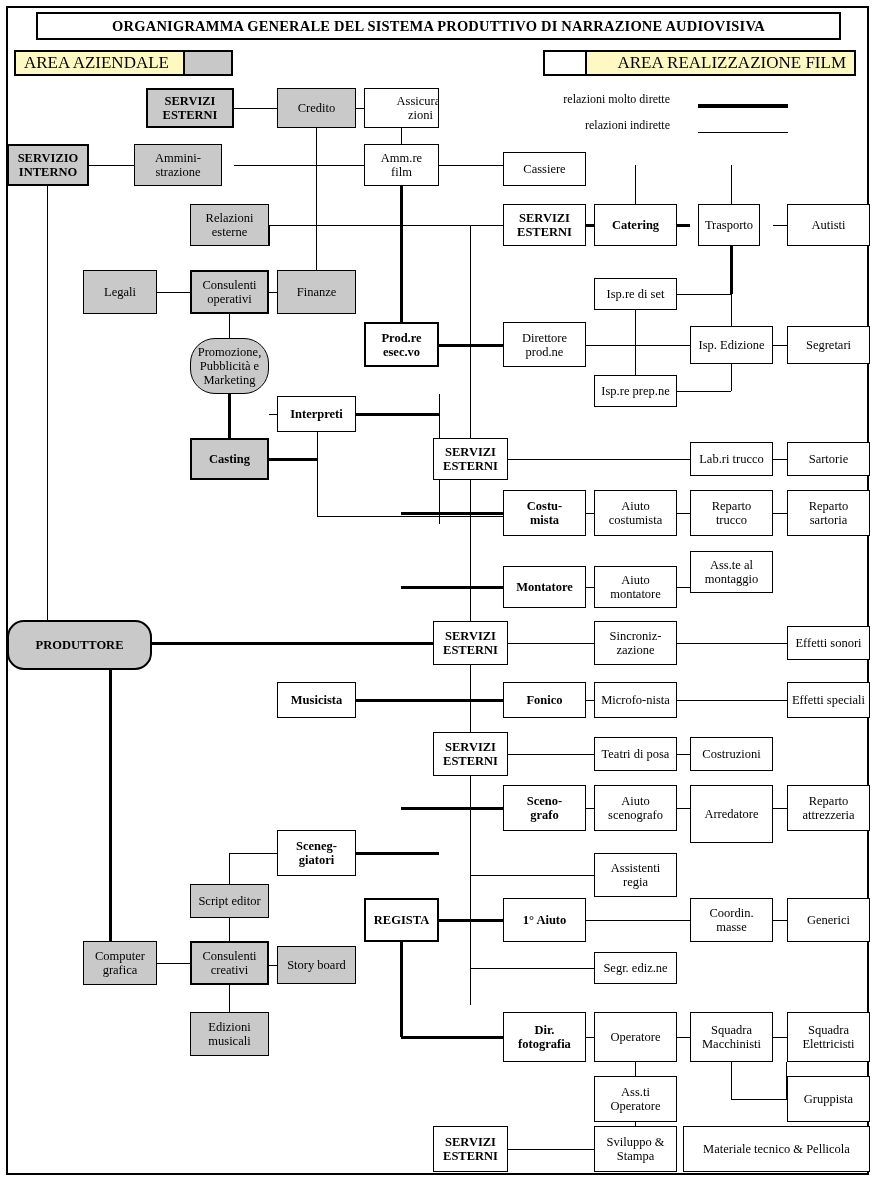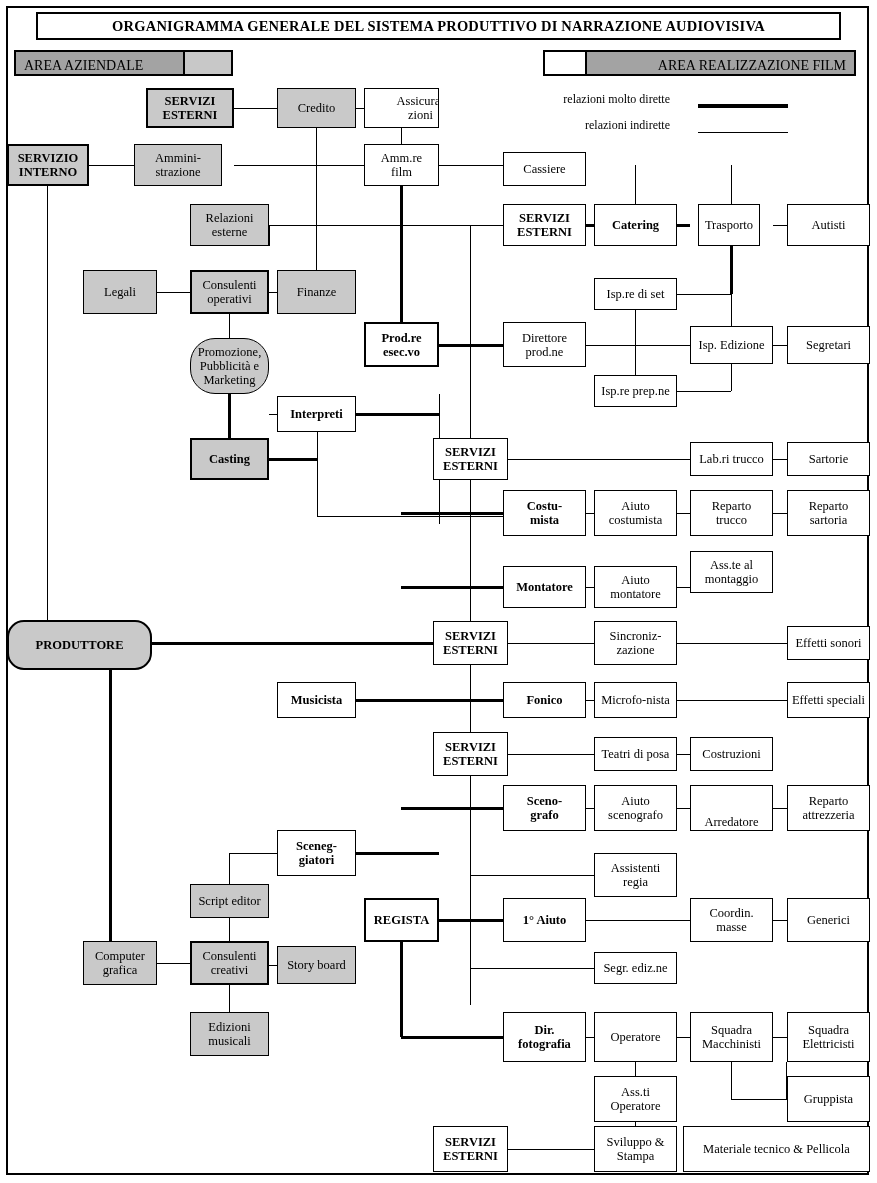--- a/index.html
+++ b/index.html
@@ -1,22 +1,22 @@
 <!DOCTYPE html>
 <html><head>
 <meta charset="utf-8">
 <style>
   html,body{margin:0;padding:0;background:#ffffff;}
   body{font-family:"Liberation Serif", serif;}
   #root{position:relative;width:877px;height:1183px;background:#ffffff;}
   .outer{position:absolute;left:6px;top:6px;width:863px;height:1169px;border:2px solid #000;box-sizing:border-box;}
   .title{position:absolute;left:36px;top:12px;width:805px;height:28px;border:2px solid #000;box-sizing:border-box;
          display:flex;align-items:center;justify-content:center;font-weight:bold;font-size:14.5px;letter-spacing:.2px;}
-  .areabox{position:absolute;border:2px solid #000;box-sizing:border-box;display:flex;align-items:flex-end;
-           font-size:14px;background:#a3a3a3;}
+  .areabox{position:absolute;border:2px solid #000;box-sizing:border-box;display:flex;align-items:center;
+           font-size:17px;background:#fef9c3;}
   .area-left{left:14px;top:50px;width:219px;height:26px;padding-left:8px;}
   .area-left .swatch{position:absolute;right:0;top:0;width:46px;height:22px;background:#c8c8c8;border-left:2px solid #000;}
   .area-right{left:543px;top:50px;width:313px;height:26px;justify-content:flex-end;padding-right:8px;}
   .area-right .swatch{position:absolute;left:0;top:0;width:40px;height:22px;background:#fff;border-right:2px solid #000;}
 
   .node{position:absolute;box-sizing:border-box;border:1px solid #000;background:#fff;display:flex;
         align-items:center;justify-content:center;text-align:center;font-size:12.5px;line-height:1.12;
         padding:1px 2px;overflow:hidden;}
   .gray{background:#c9c9c9;}
   .thick{border:2.5px solid #000;}
@@ -271,21 +271,21 @@
       </div>
       <div class="node" style="left: 690px; top: 737px; width: 83px; height: 34px;">
         <span>Costruzioni</span>
       </div>
       <div class="node bold" style="left: 503px; top: 785px; width: 83px; height: 46px;">
         <span>Sceno-<br>grafo</span>
       </div>
       <div class="node" style="left: 594px; top: 785px; width: 83px; height: 46px;">
         <span>Aiuto<br>scenografo</span>
       </div>
-      <div class="node" style="left: 690px; top: 785px; width: 83px; height: 46px; align-items: flex-end;">
+      <div class="node" style="left: 690px; top: 785px; width: 83px; height: 58px;">
         <span>Arredatore</span>
       </div>
       <div class="node" style="left: 787px; top: 785px; width: 83px; height: 46px;">
         <span>Reparto<br>attrezzeria</span>
       </div>
       <div class="node bold" style="left: 277px; top: 830px; width: 79px; height: 46px;">
         <span>Sceneg-<br>giatori</span>
       </div>
       <div class="node" style="left: 594px; top: 853px; width: 83px; height: 44px;">
         <span>Assistenti<br>regia</span>

